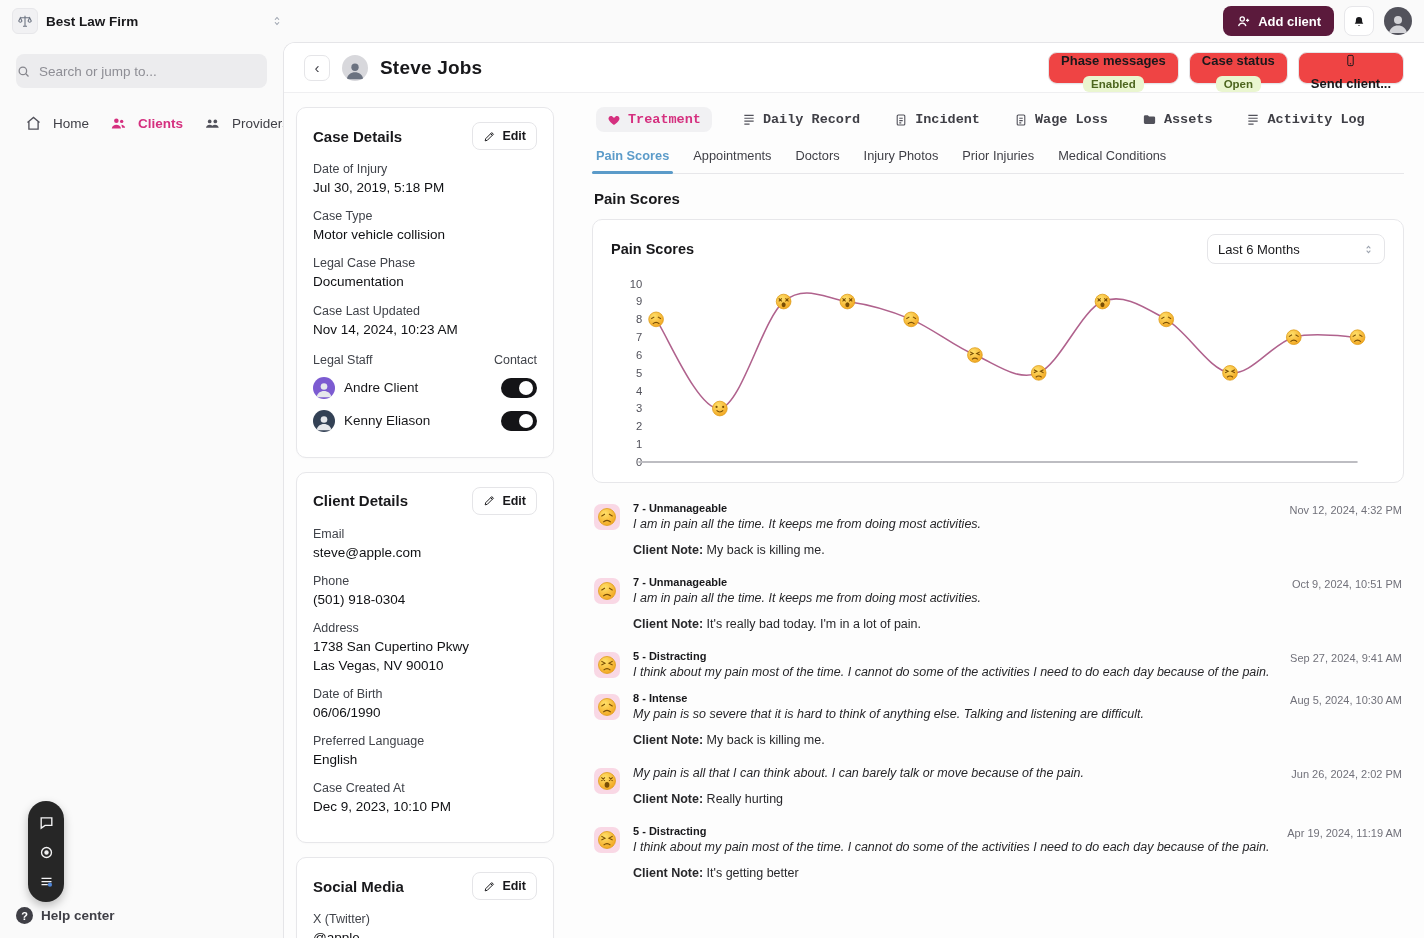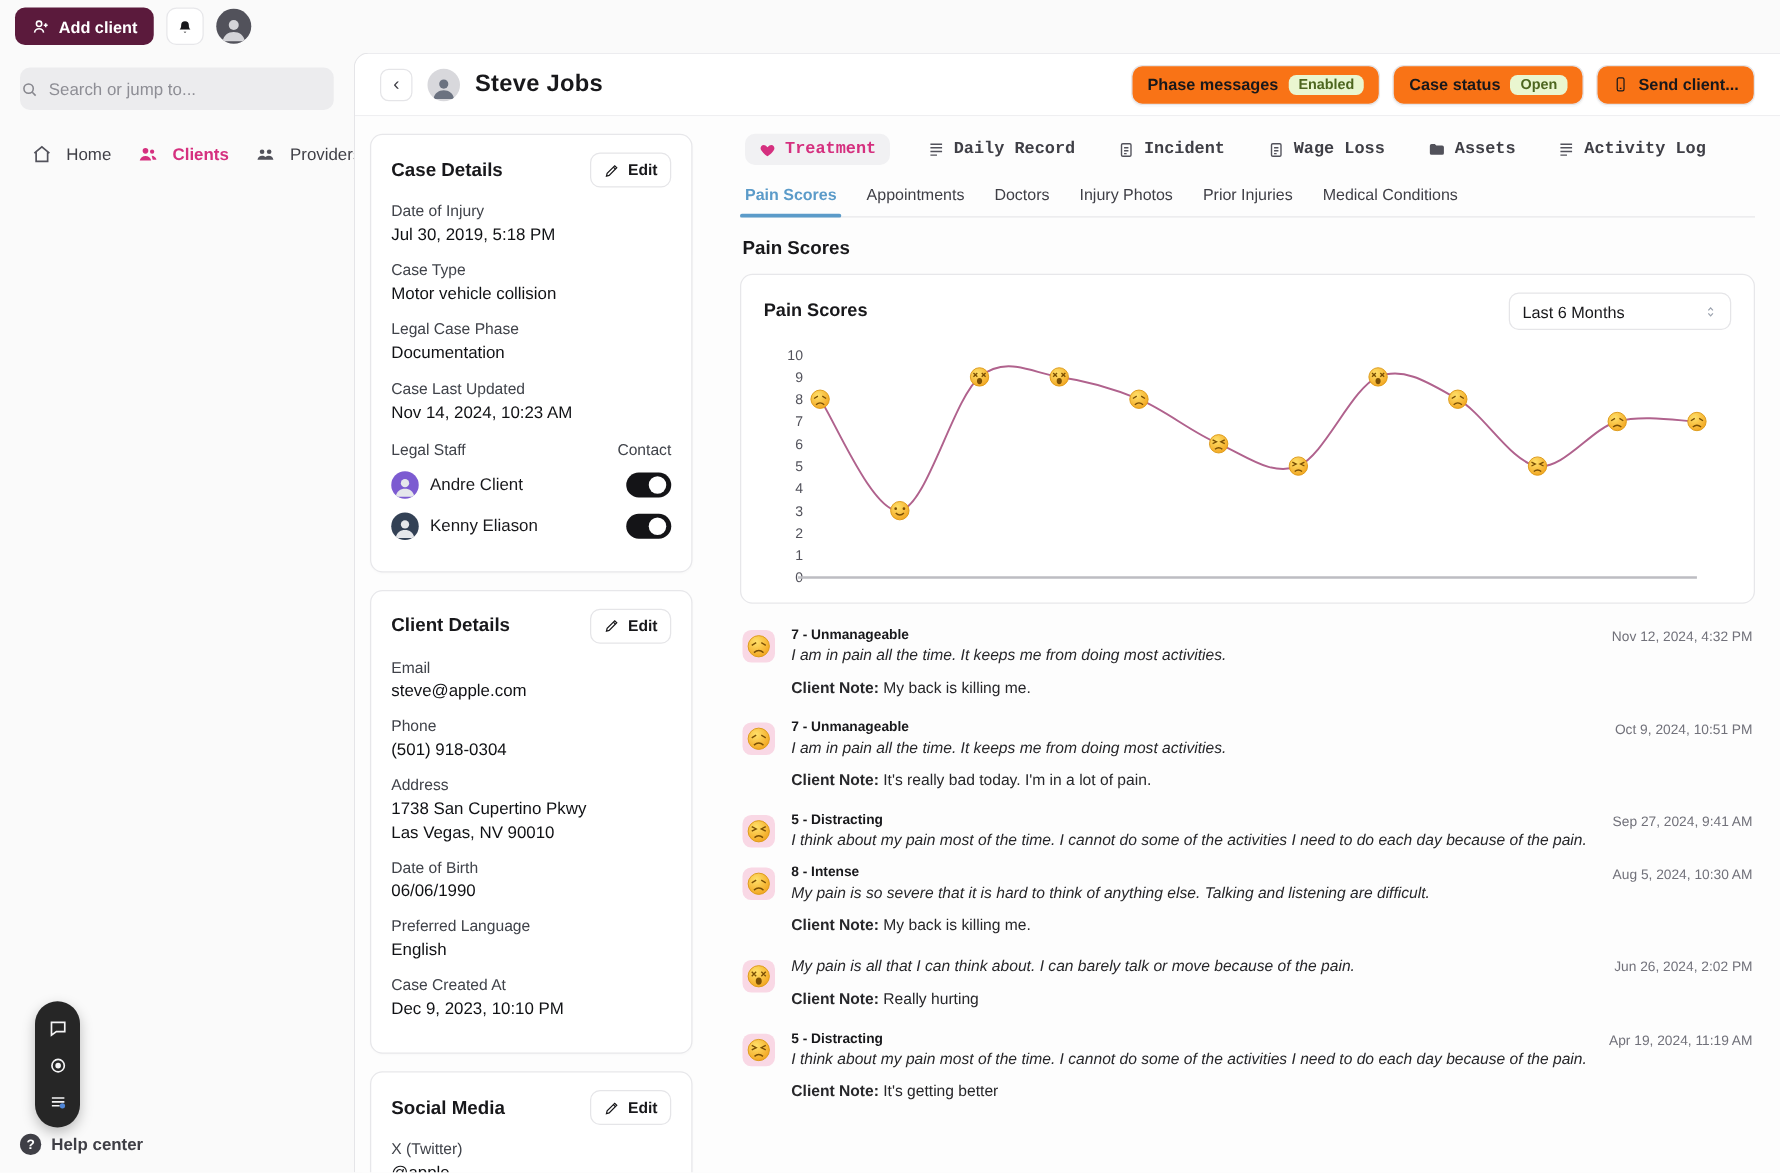--- a/index.html
+++ b/index.html
@@ -32,21 +32,21 @@
   .nav-item.active { color:#d5307f; font-weight:600; }
   .nav-item.active .nico { color:#d5307f; }
 
   
   .main { position:absolute; top:42px; left:283px; right:0; bottom:0; background:#fff; border:1px solid #e5e5e8; border-right:none; border-bottom:none; border-radius:12px 0 0 0; overflow:hidden; }
   .case-header { height:50px; display:flex; align-items:center; gap:12px; padding:0 20px; border-bottom:1px solid #efeff1; background:#fff; }
   .back-btn { width:26px; height:26px; border-radius:7px; background:#fff; border:1px solid #e5e5e8; display:flex; align-items:center; justify-content:center; font-size:15px; color:#3f3f46; cursor:pointer; }
   .client-avatar { width:26px; height:26px; border-radius:50%; background:#d8d8dc; overflow:hidden; display:flex; align-items:end; justify-content:center; color:#6b7280; }
   .client-name { font-size:19px; font-weight:700; letter-spacing:.2px; }
   .header-actions { margin-left:auto; display:flex; align-items:center; gap:10px; }
-  .chip-btn { display:flex; align-items:center; gap:8px; height:32px; padding:0 12px; background:#f97316; border:1px solid #e5e5e8; border-radius:9px; font-size:13px; font-weight:600; color:#18181b; cursor:pointer; box-shadow:0 1px 1px rgba(0,0,0,.03); font-family:inherit; }
+  .chip-btn { display:flex; align-items:center; gap:8px; height:32px; padding:0 12px; background:#ef4444; border:1px solid #e5e5e8; border-radius:9px; font-size:13px; font-weight:600; color:#18181b; cursor:pointer; box-shadow:0 1px 1px rgba(0,0,0,.03); font-family:inherit;flex-direction:column; }
   .badge-green { background:#eaf6d0; color:#4d661f; font-size:11.5px; font-weight:600; padding:2px 8px; border-radius:6px; }
 
   .content { position:absolute; top:50px; left:0; right:0; bottom:0; display:flex; background:#fdfdfd; }
   .left-col { flex:0 0 294px; padding:14px 0 0 12px; }
   .right-col { flex:1; padding:12px 20px 0 14px; min-width:0; }
 
   
   .card { width:258px; background:#fff; border:1px solid #e7e7ea; border-radius:10px; padding:14px 16px; margin-bottom:14px; box-shadow:0 1px 2px rgba(0,0,0,.02); }
   .card-head { display:flex; align-items:center; justify-content:space-between; margin-bottom:12px; }
   .card-title { font-size:15px; font-weight:700; }
@@ -104,20 +104,34 @@
 <svg width="0" height="0" style="position:absolute" aria-hidden="true">
   <defs>
     <radialGradient id="faceGrad" cx="38%" cy="30%" r="75%">
       <stop offset="0" stop-color="#ffe06a"></stop>
         <stop offset="1" stop-color="#f2a51f"></stop>
     </radialGradient>
   </defs>
 </svg>
 
 <div class="topbar">
+  <div class="topbar-left">
+    <span class="logo-tile">
+        <svg width="16" height="16" viewBox="0 0 24 24" fill="none" stroke="currentColor" stroke-width="1.6">
+          <path d="M12 4v15M5 7h14M9 20h6"></path>
+          <path d="M5 7l-2.4 5.2a2.6 2.6 0 0 0 4.8 0L5 7zM19 7l-2.4 5.2a2.6 2.6 0 0 0 4.8 0L19 7z"></path>
+        </svg>
+      </span>
+    <span class="org-name">Best Law Firm</span>
+    <span class="org-chevron">
+        <svg width="12" height="12" viewBox="0 0 24 24" fill="none" stroke="currentColor" stroke-width="2.2">
+          <path d="M8 9.5 12 5l4 4.5M8 14.5l4 4.5 4-4.5"></path>
+        </svg>
+      </span>
+  </div>
   <div class="topbar-right">
     <button class="add-client-btn">
       <span>
           <svg width="15" height="15" viewBox="0 0 24 24" fill="none" stroke="currentColor" stroke-width="2">
             <circle cx="10" cy="8" r="3.4"></circle>
             <path d="M4.2 19.5c.5-3 2.9-5 5.8-5s5.3 2 5.8 5"></path>
             <path d="M18.5 7.5v5M16 10h5"></path>
           </svg>
         </span>
       <span>Add client</span>

